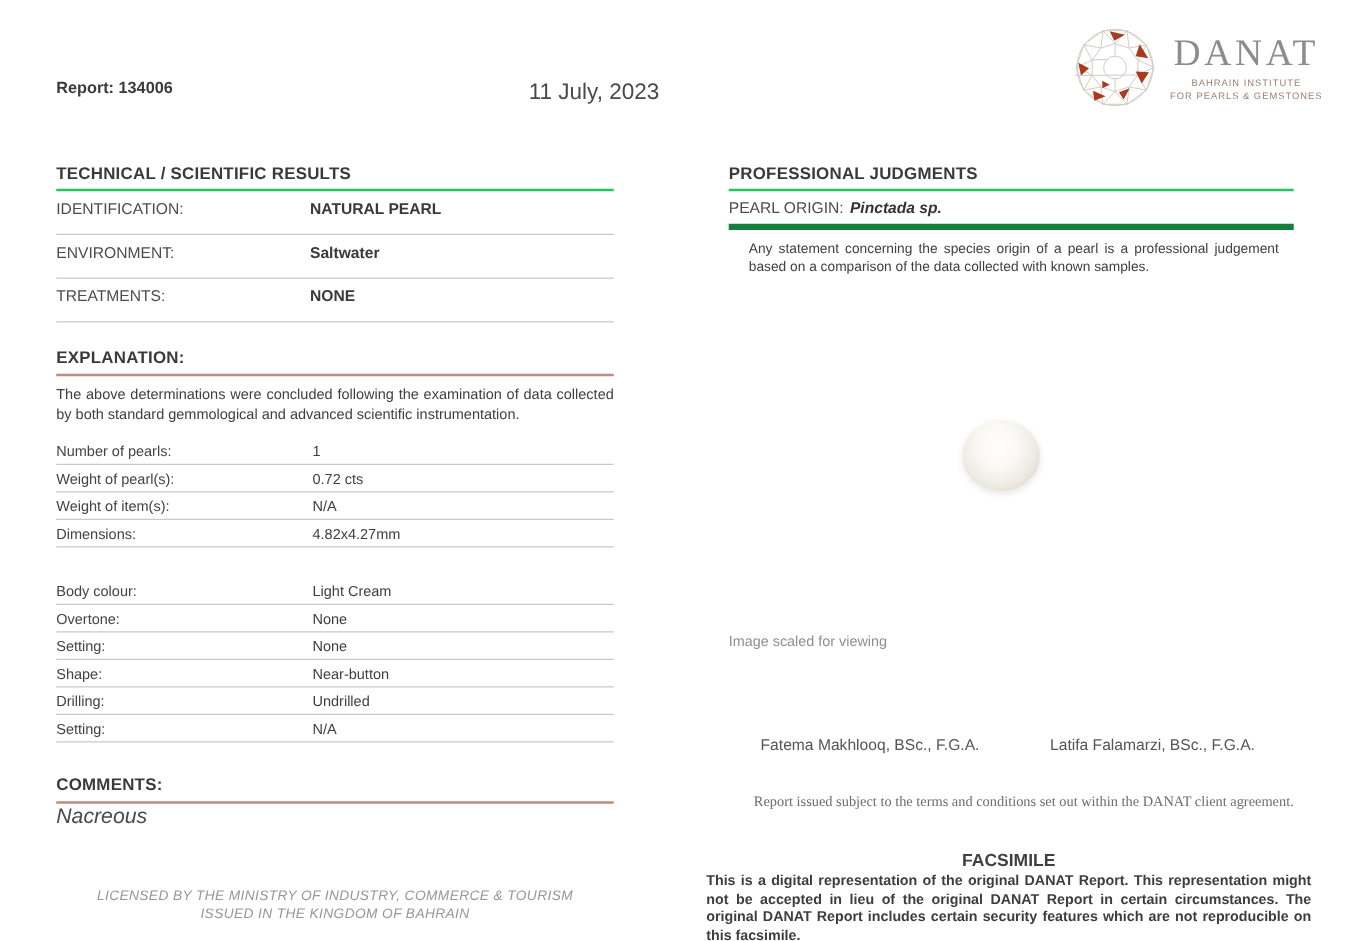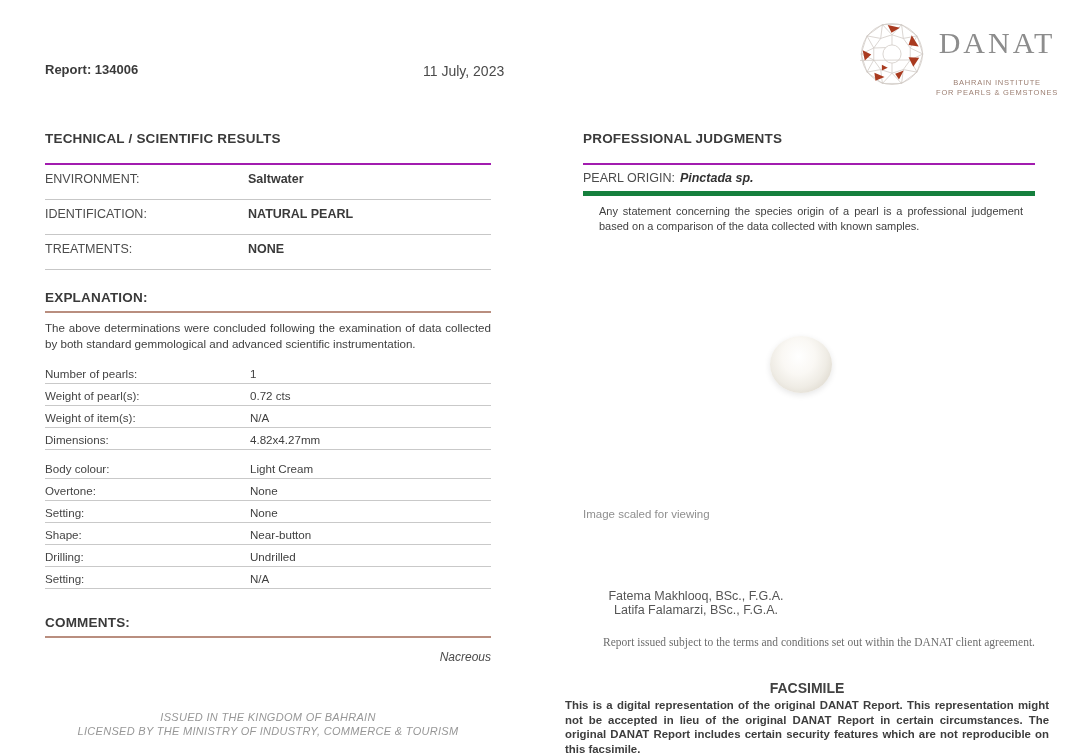--- a/index.html
+++ b/index.html
@@ -5,64 +5,64 @@
   * { margin:0; padding:0; box-sizing:border-box; }
   html,body { background:#ffffff; }
   body {
     width:1080px; height:753px; position:relative; overflow:hidden;
     font-family:"Liberation Sans", sans-serif; color:#3d3d3d;
     -webkit-font-smoothing:antialiased;
   }
 
   
   .report-no { position:absolute; left:45px; top:62px; font-size:13px; font-weight:bold; color:#3a3a3a; }
-  .report-date { position:absolute; left:423px; top:63px; font-size:14px; color:#4a4a4a; }
+  .report-date { position:absolute; left:423px; top:63px; font-size:18px; color:#4a4a4a; }
 
   .logo { position:absolute; left:860px; top:22px; display:flex; align-items:flex-start; }
   .logo-icon { width:64px; height:64px; margin-right:12px; }
   .logo-text { padding-top:6px; text-align:center; }
   .logo-word {
     font-family:"Liberation Serif", serif; font-size:30px; font-weight:400;
     color:#8d8d8d; letter-spacing:3px; line-height:30px;
   }
-  .logo-sub { margin-top:20px; font-size:7.5px; color:#9c7f72; letter-spacing:0.8px; line-height:10px; }
+  .logo-sub { margin-top:4px; font-size:7.5px; color:#9c7f72; letter-spacing:0.8px; line-height:10px; }
 
   
   .left-col  { position:absolute; left:45px;  top:131px; width:446px; }
   .right-col { position:absolute; left:583px; top:131px; width:452px; }
 
   .sec-title {
     font-size:13.5px; font-weight:bold; color:#3a3a3a; letter-spacing:0.2px;
-    line-height:16px; padding-bottom:16px; border-bottom:2px solid #a21caf;
+    line-height:16px; padding-bottom:4px; border-bottom:2px solid #22c55e;
   }
   .sec-title.accent { border-bottom:2px solid #b98e7f; padding-bottom:5px; }
 
   .kv-row {
     display:flex; align-items:flex-start;
     padding:7px 0 13px; border-bottom:1px solid #c7c7c7;
     font-size:12.5px; line-height:14px;
   }
   .kv-row .k { width:203px; color:#4c4c4c; }
   .kv-row .v { font-weight:bold; color:#3a3a3a; }
 
   .expl-title { margin-top:20px; }
   .expl-text { margin-top:7px; font-size:11.6px; line-height:1.42; text-align:justify; color:#3f3f3f; }
 
   .details { margin-top:9px; }
-  .details.second { margin-top:7px; }
+  .details.second { margin-top:24px; }
   .d-row {
     display:flex; align-items:center;
     padding:4px 0 2px; border-bottom:1px solid #c9c9c9;
     font-size:11.6px; line-height:15px; color:#444;
   }
   .d-row .k { width:205px; }
   .d-row .v { color:#3f3f3f; }
 
   .comments-title { margin-top:26px; }
-  .comments-text { margin-top:12px; font-size:12px; font-style:italic; color:#4a4a4a;text-align:right; }
+  .comments-text { margin-top:0; font-size:17px; font-style:italic; color:#4a4a4a; }
 
   
   .origin-row {
     padding:6px 0 5px; border-bottom:5px solid #15803d;
     font-size:12.5px; line-height:15px; color:#4c4c4c;
   }
   .origin-val { font-weight:bold; font-style:italic; color:#333; margin-left:5px; }
   .origin-note {
     margin:8px 0 0 16px; width:424px;
     font-size:11px; line-height:1.35; color:#3f3f3f; text-align:justify;
@@ -72,21 +72,21 @@
     position:absolute; left:770px; top:336px; width:62px; height:57px;
     border-radius:50%;
     background:radial-gradient(ellipse at 46% 36%, #ffffff 0%, #faf8f4 35%, #efece5 60%, #ddd8cd 85%, #d6d1c5 100%);
     box-shadow:0 2px 6px rgba(0,0,0,0.10);
   }
   .pearl-caption {
     position:absolute; left:583px; top:508px; width:452px;
     text-align:left; font-size:11.5px; color:#8f8f8f;
   }
 
-  .signatures { position:absolute; left:583px; top:589px; width:452px; display:flex;flex-direction:column; }
+  .signatures { position:absolute; left:583px; top:589px; width:452px; display:flex; }
   .sig { width:50%; text-align:center; font-size:12.5px; color:#555; }
 
   .terms {
     position:absolute; left:583px; top:636px; width:452px; text-align:right;
     font-family:"Liberation Serif", serif; font-size:11.5px; color:#6d6d6d;
   }
 
   .facsimile { position:absolute; left:565px; top:680px; width:484px; }
   .fac-title { text-align:center; font-size:14px; font-weight:bold; color:#404040; }
   .fac-text { margin-top:2px; font-size:11.4px; font-weight:bold; line-height:1.28; text-align:justify; color:#3d3d3d; }
@@ -153,26 +153,26 @@
       <div>FOR PEARLS &amp; GEMSTONES</div>
     </div>
   </div>
 </div>
 
 <div class="left-col">
 
   <div class="sec-title">TECHNICAL / SCIENTIFIC RESULTS</div>
 
   <div class="kv-row">
+    <span class="k">IDENTIFICATION:</span>
+    <span class="v">NATURAL PEARL</span>
+  </div>
+  <div class="kv-row">
     <span class="k">ENVIRONMENT:</span>
     <span class="v">Saltwater</span>
-  </div>
-  <div class="kv-row">
-    <span class="k">IDENTIFICATION:</span>
-    <span class="v">NATURAL PEARL</span>
   </div>
   <div class="kv-row">
     <span class="k">TREATMENTS:</span>
     <span class="v">NONE</span>
   </div>
 
   <div class="sec-title accent expl-title">EXPLANATION:</div>
   <div class="expl-text">The above determinations were concluded following the examination of data collected by both standard gemmological and advanced scientific instrumentation.</div>
 
   <div class="details">
@@ -242,15 +242,15 @@
 </div>
 
 <div class="terms">Report issued subject to the terms and conditions set out within the DANAT client agreement.</div>
 
 <div class="facsimile">
   <div class="fac-title">FACSIMILE</div>
   <div class="fac-text">This is a digital representation of the original DANAT Report. This representation might not be accepted in lieu of the original DANAT Report in certain circumstances. The original DANAT Report includes certain security features which are not reproducible on this facsimile.</div>
 </div>
 
 <div class="footer-left">
+  <div>LICENSED BY THE MINISTRY OF INDUSTRY, COMMERCE &amp; TOURISM</div>
   <div>ISSUED IN THE KINGDOM OF BAHRAIN</div>
-  <div>LICENSED BY THE MINISTRY OF INDUSTRY, COMMERCE &amp; TOURISM</div>
 </div>
 
 </body></html>

